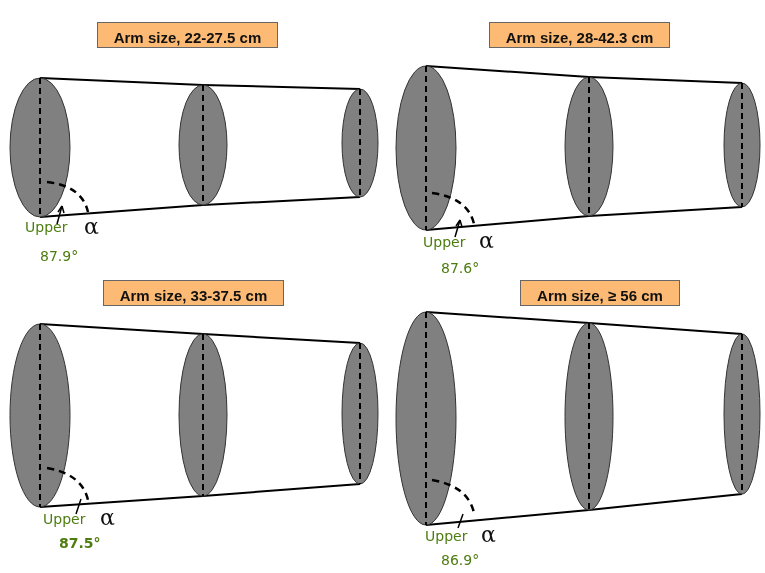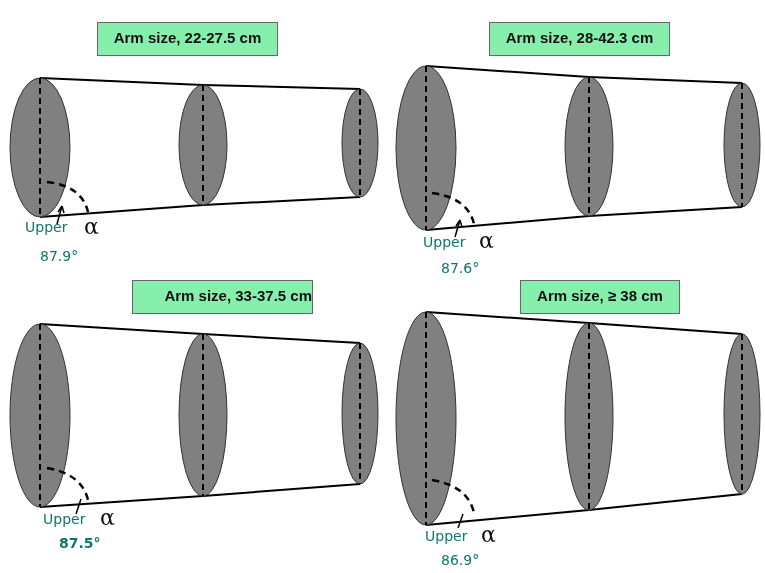--- a/index.html
+++ b/index.html
@@ -1,36 +1,36 @@
 <!DOCTYPE html>
 <html><head>
 <meta charset="utf-8">
 <style>
   html, body { margin: 0; padding: 0; background: #ffffff; }
   body { width: 765px; height: 573px; position: relative; overflow: hidden; font-family: "DejaVu Sans", sans-serif; }
   .title-box {
     position: absolute;
     border: 1px solid #666;
-    background: #86efac;
+    background: #fdba74;
     font-family: "Liberation Sans", sans-serif;
     font-weight: bold;
     font-size: 15px;
     color: #111;
     text-align: center;
     line-height: 30px;
-    height: 34px;
+    height: 26px;
     box-sizing: border-box;
     white-space: nowrap;
   }
   svg.figure { position: absolute; left: 0; top: 0; overflow: visible; }
   .lbl {
     position: absolute;
     font-family: "DejaVu Sans", sans-serif;
     font-size: 14px;
-    color: #0f766e;
+    color: #4d7c0f;
     white-space: nowrap;
   }
   .alpha {
     position: absolute;
     font-family: "DejaVu Serif", serif;
     font-size: 22px;
     color: #111;
     line-height: 1;
   }
 </style>
@@ -102,22 +102,22 @@
     <line x1="426" y1="312" x2="426" y2="525" stroke="#000" stroke-width="2" stroke-dasharray="6,4"></line>
     <line x1="589" y1="323" x2="589" y2="510" stroke="#000" stroke-width="2" stroke-dasharray="6,4"></line>
     <line x1="742" y1="334" x2="742" y2="494" stroke="#000" stroke-width="2" stroke-dasharray="6,4"></line>
     <path d="M 432 480 Q 468 486 474 513" fill="none" stroke="#000" stroke-width="2.5" stroke-dasharray="7,5"></path>
     <path d="M 458 528 L 463 514" stroke="#000" stroke-width="1.5" fill="none"></path>
   </g>
 </svg>
 
 <div class="title-box" style="left:97px; top:22px; width:181px;">Arm size, 22-27.5 cm</div>
 <div class="title-box" style="left:489px; top:22px; width:181px;">Arm size, 28-42.3 cm</div>
-<div class="title-box" style="left:132px; top:280px; width:181px;text-align:right;">Arm size, 33-37.5 cm</div>
-<div class="title-box" style="left:520px; top:280px; width:160px;">Arm size, ≥ 38 cm</div>
+<div class="title-box" style="left:103px; top:280px; width:181px;">Arm size, 33-37.5 cm</div>
+<div class="title-box" style="left:520px; top:280px; width:160px;">Arm size, ≥ 56 cm</div>
 
 <span class="lbl" style="left:25px; top:219px;">Upper</span>
 <span class="alpha" style="left:84px; top:216px;">α</span>
 <span class="lbl" style="left:40px; top:248px;">87.9°</span>
 
 <span class="lbl" style="left:423px; top:234px;">Upper</span>
 <span class="alpha" style="left:479px; top:230px;">α</span>
 <span class="lbl" style="left:441px; top:260px;">87.6°</span>
 
 <span class="lbl" style="left:43px; top:511px;">Upper</span>

